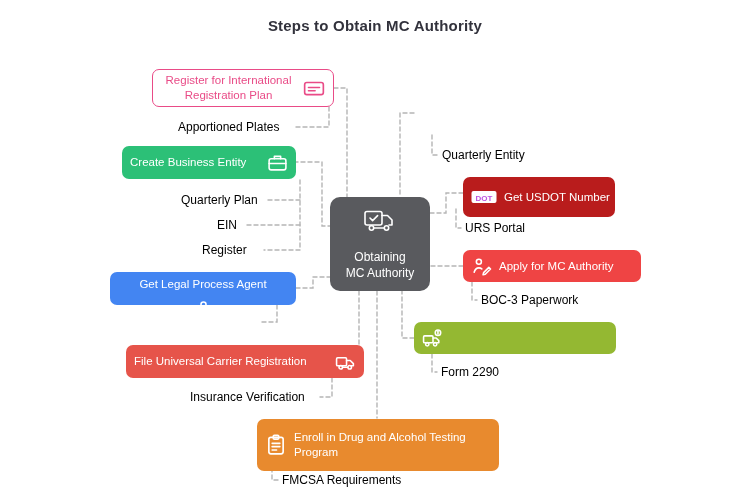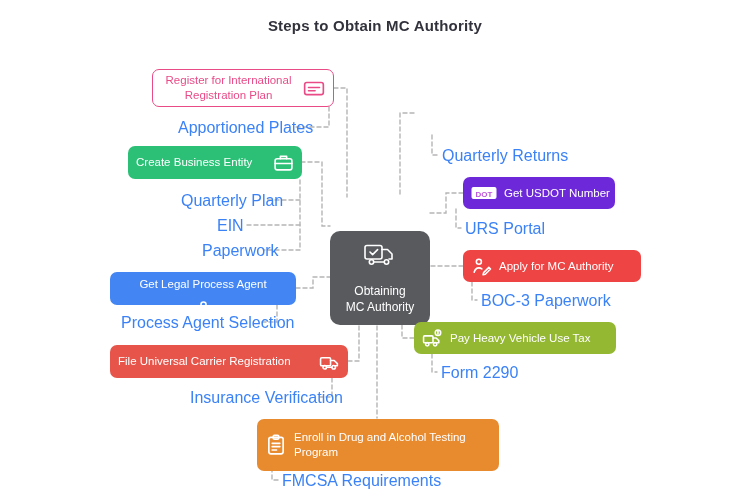--- a/index.html
+++ b/index.html
@@ -11,24 +11,24 @@
   .node{position:absolute;display:flex;align-items:center;gap:7px;border-radius:7px;
         color:#fff;box-sizing:border-box;padding:5px 8px;}
   .node .label{font-size:11.5px;line-height:1.3;}
   .node.one-line .label{white-space:nowrap;}
   .node.left-side{justify-content:space-between;}
   .node.outline{background:#fff;border:1.5px solid;}
   .node.outline .label{text-align:center;flex:1;}
   .icon{display:flex;flex:0 0 auto;align-items:center;justify-content:center;color:#fff;}
   .node.outline .icon{color:inherit;}
   .icon svg{stroke:currentColor;fill:none;stroke-width:1.5;stroke-linecap:round;stroke-linejoin:round;}
-  .center-node{flex-direction:column;justify-content:center;gap:15px;text-align:center;margin-top:34px;}
+  .center-node{flex-direction:column;justify-content:center;gap:15px;text-align:center;}
   .center-node .cline{display:block;font-size:12px;line-height:1.3;}
   .center-node .icon svg{stroke-width:1.6;}
-  .child{position:absolute;font-size:16px;color:#3b82f6;white-space:nowrap;line-height:15px;}
+  .child{position:absolute;font-size:12px;color:#000000;white-space:nowrap;line-height:15px;}
 </style>
 </head>
 <body>
 
 <div class="canvas">
 
   <svg class="connectors" viewBox="0 0 750 500" xmlns="http://www.w3.org/2000/svg">
     <path d="M334 88 L347 88 L347 197"></path>
     <path d="M294 162 L322 162 L322 226 L330 226"></path>
     <path d="M296 288 L313 288 L313 277 L330 277"></path>
@@ -75,62 +75,61 @@
     <span class="label">Register for International Registration Plan</span>
     <span class="icon">
       <svg width="22" height="22" viewBox="0 0 20 20">
         <rect x="1.5" y="5" width="17" height="11" rx="2"></rect>
         <path d="M5 9.5 H15 M5 12.5 H11"></path>
       </svg>
     </span>
   </div>
   <div class="child" style="left:178px;top:120px">Apportioned Plates</div>
 
-  <div class="node one-line left-side" style="left: 128px; top: 146px; width: 174px; height: 33px; background-color: rgb(44, 192, 119);">
+  <div class="node one-line left-side" style="left: 122px; top: 146px; width: 174px; height: 33px; background-color: rgb(44, 192, 119);">
     <span class="label">Create Business Entity</span>
     <span class="icon">
       <svg width="21" height="21" viewBox="0 0 20 20">
         <rect x="2" y="6.5" width="16" height="10.5" rx="2"></rect>
         <path d="M7 6.5 V4.2 H13 V6.5 M2 11 H18"></path>
       </svg>
     </span>
   </div>
   <div class="child" style="left:181px;top:193px">Quarterly Plan</div>
   <div class="child" style="left:217px;top:218px">EIN</div>
-  <div class="child" style="left:202px;top:243px">Paperwork</div>
+  <div class="child" style="left:202px;top:243px">Register</div>
 
   <div class="node one-line left-side" style="left: 110px; top: 272px; width: 186px; height: 33px; background-color: rgb(67, 133, 242); flex-direction: column;">
     <span class="label">Get Legal Process Agent</span>
     <span class="icon">
       <svg width="21" height="21" viewBox="0 0 20 20">
         <circle cx="10" cy="5.2" r="2.4"></circle>
         <path d="M5.8 12.5 C6.7 10.1 8.2 8.9 10 8.9 C11.8 8.9 13.3 10.1 14.2 12.5"></path>
         <path d="M3.5 15 H16.5 M6 15 V17.5 M14 15 V17.5"></path>
       </svg>
     </span>
   </div>
-  <div class="child" style="left:121px;top:315px">Process Agent Selection</div>
 
-  <div class="node one-line left-side" style="left: 110px; top: 345px; width: 238px; height: 33px; background-color: rgb(230, 84, 74);">
+  <div class="node one-line left-side" style="left: 126px; top: 345px; width: 238px; height: 33px; background-color: rgb(230, 84, 74);">
     <span class="label">File Universal Carrier Registration</span>
     <span class="icon">
       <svg width="21" height="21" viewBox="0 0 20 20">
         <rect x="1.5" y="6.5" width="9.5" height="7.5" rx="1"></rect>
         <path d="M11 9 H14.5 L17.5 12 V14 H15.5"></path>
         <circle cx="5.5" cy="15.5" r="1.7"></circle>
         <circle cx="14" cy="15.5" r="1.7"></circle>
         <path d="M7.2 15.5 H12.2"></path>
       </svg>
     </span>
   </div>
   <div class="child" style="left:190px;top:390px">Insurance Verification</div>
 
-  <div class="child" style="left:442px;top:148px">Quarterly Returns</div>
+  <div class="child" style="left:442px;top:148px">Quarterly Entity</div>
 
-  <div class="node one-line" style="left: 463px; top: 177px; width: 152px; height: 32px; background-color: #6d28d9;">
+  <div class="node one-line" style="left: 463px; top: 177px; width: 152px; height: 40px; background-color: #b91c1c;">
     <span class="icon">
       <svg width="26" height="16" viewBox="0 0 26 16">
         <rect x="0.5" y="2" width="25" height="12" rx="2" fill="#ffffff" stroke="none"></rect>
         <text x="13" y="11.5" text-anchor="middle" font-size="8" font-weight="bold" stroke="none" font-family="Liberation Sans, sans-serif" style="fill: rgb(188, 83, 222);">DOT</text>
       </svg>
     </span>
     <span class="label">Get USDOT Number</span>
   </div>
   <div class="child" style="left:465px;top:221px">URS Portal</div>
 
@@ -150,21 +149,20 @@
     <span class="icon">
       <svg width="21" height="21" viewBox="0 0 20 20">
         <circle cx="15.2" cy="4.5" r="2.6"></circle>
         <path d="M15.2 3.2 V5.8"></path>
         <rect x="1.5" y="7.5" width="9" height="6.5" rx="1"></rect>
         <path d="M10.5 9.5 H13.5 L16 12 V14 H14.5"></path>
         <circle cx="5" cy="15.5" r="1.6"></circle>
         <circle cx="12.5" cy="15.5" r="1.6"></circle>
       </svg>
     </span>
-    <span class="label">Pay Heavy Vehicle Use Tax</span>
   </div>
   <div class="child" style="left:441px;top:365px">Form 2290</div>
 
   <div class="node" style="left: 257px; top: 419px; width: 242px; height: 52px; background-color: rgb(232, 138, 46);">
     <span class="icon">
       <svg width="22" height="22" viewBox="0 0 20 20">
         <rect x="3.5" y="3" width="13" height="15" rx="1.8"></rect>
         <rect x="7.5" y="1.2" width="5" height="3.4" rx="1"></rect>
         <path d="M6.5 8.5 H13.5 M6.5 11.5 H13.5 M6.5 14.5 H10.5"></path>
       </svg>

